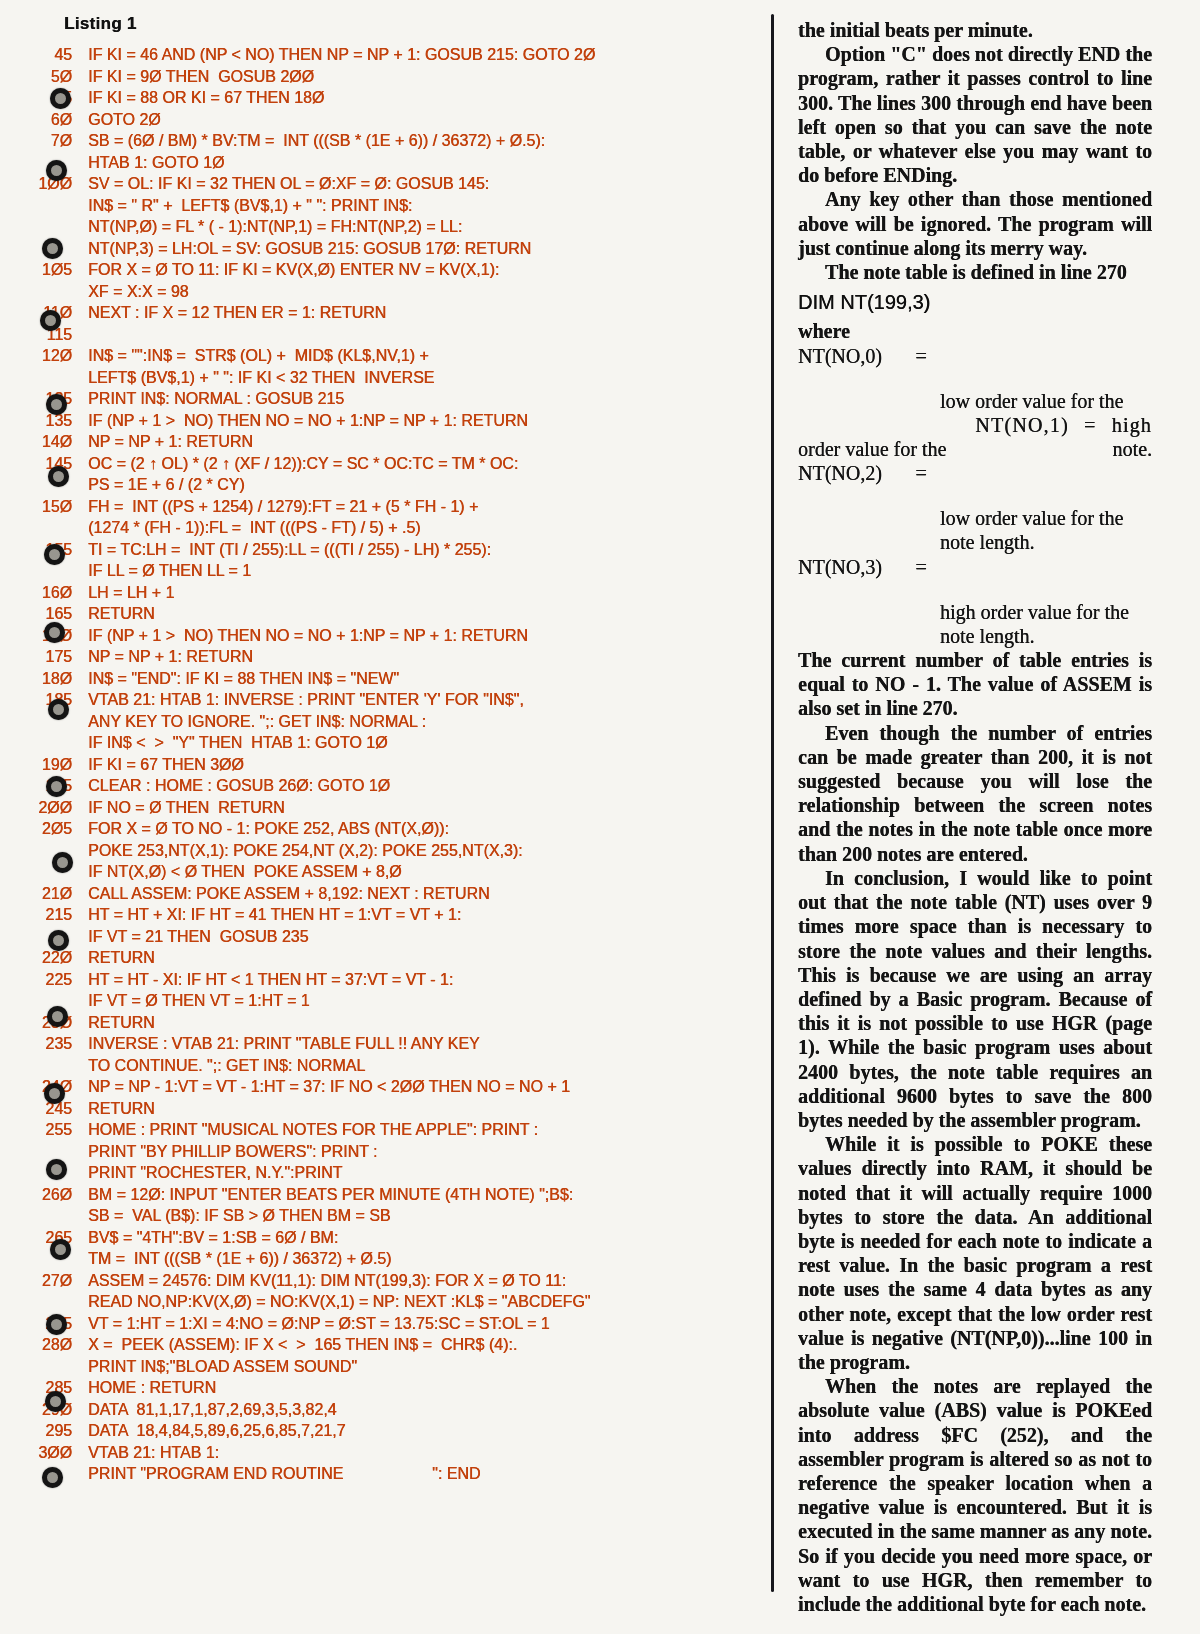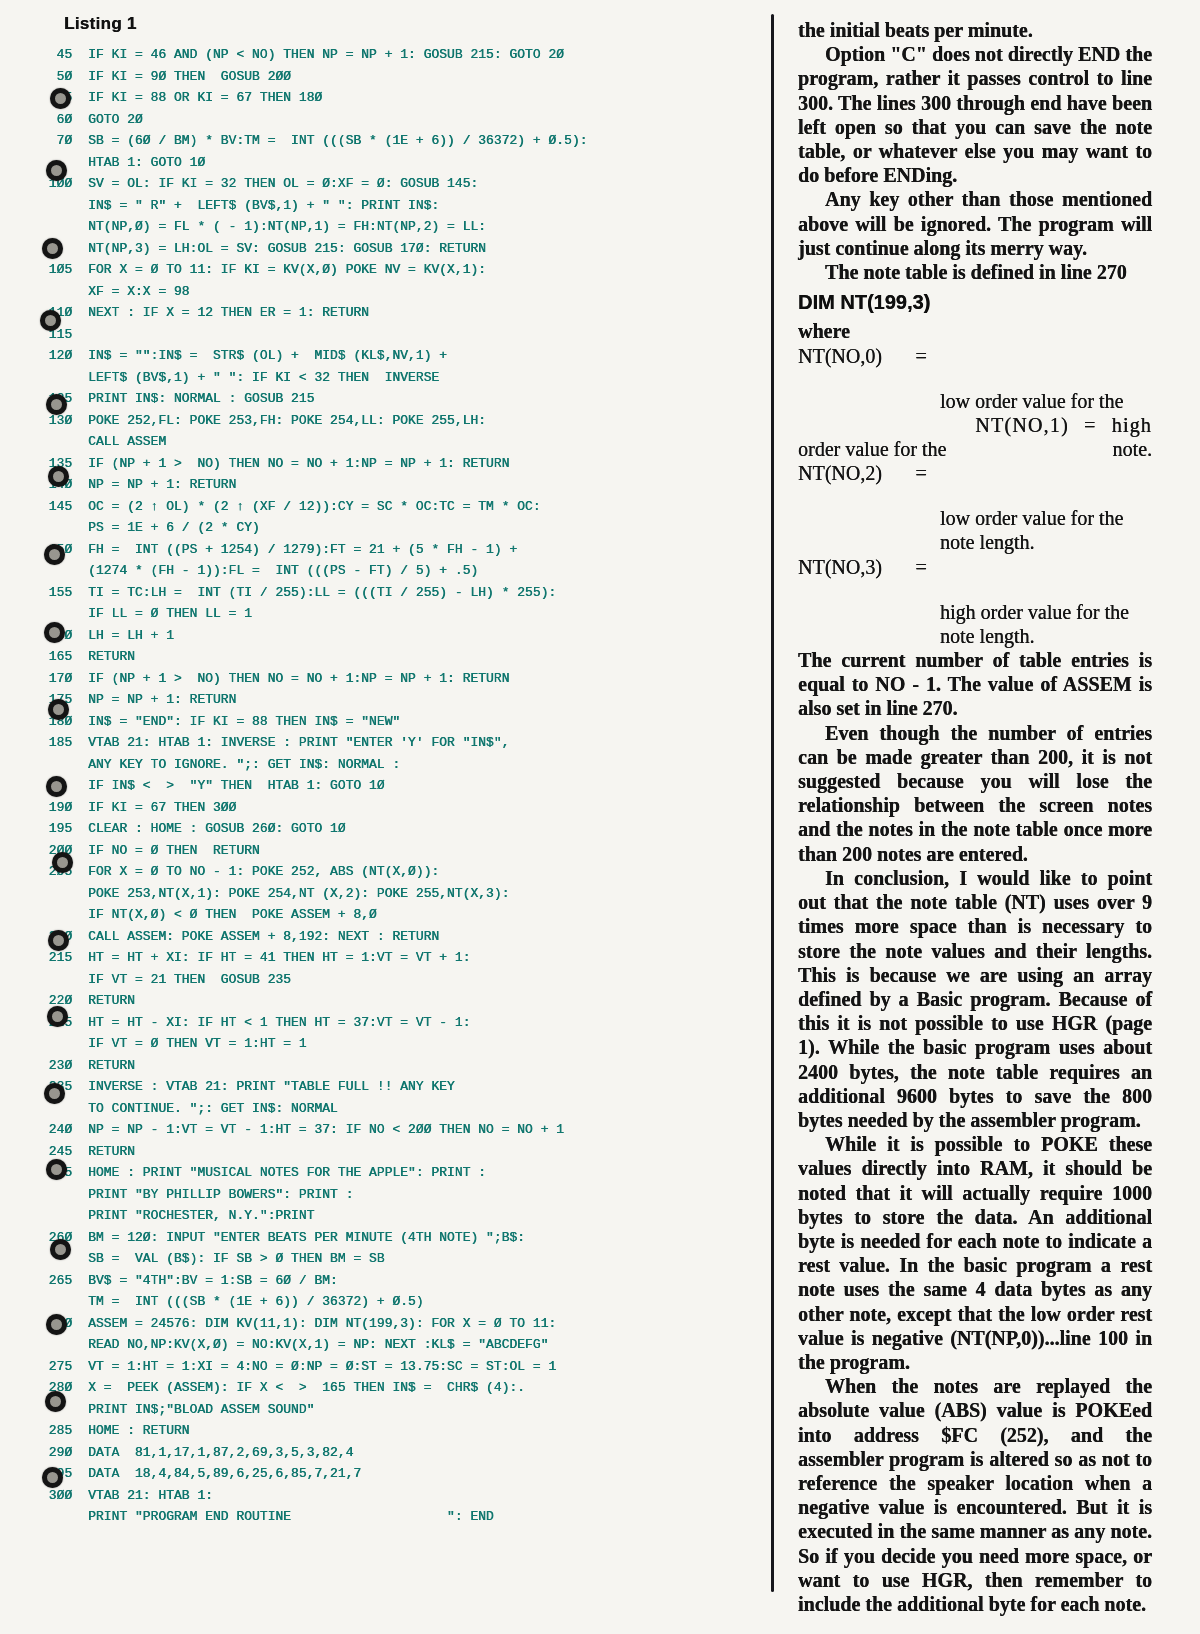--- a/index.html
+++ b/index.html
@@ -16,22 +16,22 @@
   .listing-col{
     position:absolute;left:28px;top:14px;width:715px;
   }
   .listing-title{
     font-family:"Liberation Sans","DejaVu Sans",sans-serif;
     font-weight:bold;font-size:17px;letter-spacing:.3px;
     margin:0 0 10px 36px;color:#111;
     text-shadow:.4px 0 0 currentColor;
   }
   .code{
-    font-family:Liberation Mono, monospace;
-    font-size:13px;line-height:21.5px;color:#0f766e;
+    font-family:Liberation Sans, sans-serif;
+    font-size:16px;line-height:21.5px;color:#c2410c;
     text-shadow:.45px 0 0 currentColor;
   }
   .code-row{display:flex;}
   .line-num{flex:0 0 44px;text-align:right;white-space:pre;}
   .code-body{margin-left:16px;}
   .code-line{white-space:pre;}
   
   .divider{
     position:absolute;left:771px;top:14px;width:2.5px;height:1578px;
     background:#17171c;border-radius:2px;
@@ -39,21 +39,21 @@
   
   .article-col{
     position:absolute;left:798px;top:18px;width:354px;
     font-size:20px;line-height:24.2px;color:#141414;
     text-shadow:.3px 0 0 currentColor;
   }
   .para{margin:0;text-align:justify;font-weight:bold;}
   .para.indent{text-indent:27px;}
   .heading{
     font-family:"Liberation Sans","DejaVu Sans",sans-serif;
-    font-weight:bold;font-size:20px;margin:6px 0 5px 0;color:#0e0e0e;
+    font-weight:normal;font-size:20px;margin:6px 0 5px 0;color:#0e0e0e;
   }
   .def-line{display:flex;}
   .def-label{flex:0 0 104px;white-space:pre;}
   .def-eq{flex:0 0 38px;text-align:center;}
   .def-text{flex:1;margin-top:45px;}
   .def-right{text-align:right;word-spacing:.45em;letter-spacing:.06em;}
   .def-split{display:flex;justify-content:space-between;}
   .def-cont{padding-left:142px;}
   
   .hole{
@@ -106,21 +106,21 @@
           <span class="code-body">
             <div class="code-line">SV = OL: IF KI = 32 THEN OL = Ø:XF = Ø: GOSUB 145:</div>
             <div class="code-line">IN$ = " R" +  LEFT$ (BV$,1) + " ": PRINT IN$:</div>
             <div class="code-line">NT(NP,Ø) = FL * ( - 1):NT(NP,1) = FH:NT(NP,2) = LL:</div>
             <div class="code-line">NT(NP,3) = LH:OL = SV: GOSUB 215: GOSUB 17Ø: RETURN</div>
           </span>
         </div>
         <div class="code-row">
           <span class="line-num">1Ø5</span>
           <span class="code-body">
-            <div class="code-line">FOR X = Ø TO 11: IF KI = KV(X,Ø) POKE NV = KV(X,1):</div>
+            <div class="code-line">FOR X = Ø TO 11: IF KI = KV(X,Ø) ENTER NV = KV(X,1):</div>
             <div class="code-line">XF = X:X = 98</div>
           </span>
         </div>
         <div class="code-row">
           <span class="line-num">11Ø</span>
           <span class="code-body">
             <div class="code-line">NEXT : IF X = 12 THEN ER = 1: RETURN</div>
           </span>
         </div>
         <div class="code-row">
@@ -130,27 +130,20 @@
           <span class="line-num">12Ø</span>
           <span class="code-body">
             <div class="code-line">IN$ = "":IN$ =  STR$ (OL) +  MID$ (KL$,NV,1) +</div>
             <div class="code-line">LEFT$ (BV$,1) + " ": IF KI &lt; 32 THEN  INVERSE</div>
           </span>
         </div>
         <div class="code-row">
           <span class="line-num">125</span>
           <span class="code-body">
             <div class="code-line">PRINT IN$: NORMAL : GOSUB 215</div>
-          </span>
-        </div>
-        <div class="code-row">
-          <span class="line-num">13Ø</span>
-          <span class="code-body">
-            <div class="code-line">POKE 252,FL: POKE 253,FH: POKE 254,LL: POKE 255,LH:</div>
-            <div class="code-line">CALL ASSEM</div>
           </span>
         </div>
         <div class="code-row">
           <span class="line-num">135</span>
           <span class="code-body">
             <div class="code-line">IF (NP + 1 &gt;  NO) THEN NO = NO + 1:NP = NP + 1: RETURN</div>
           </span>
         </div>
         <div class="code-row">
           <span class="line-num">14Ø</span>

